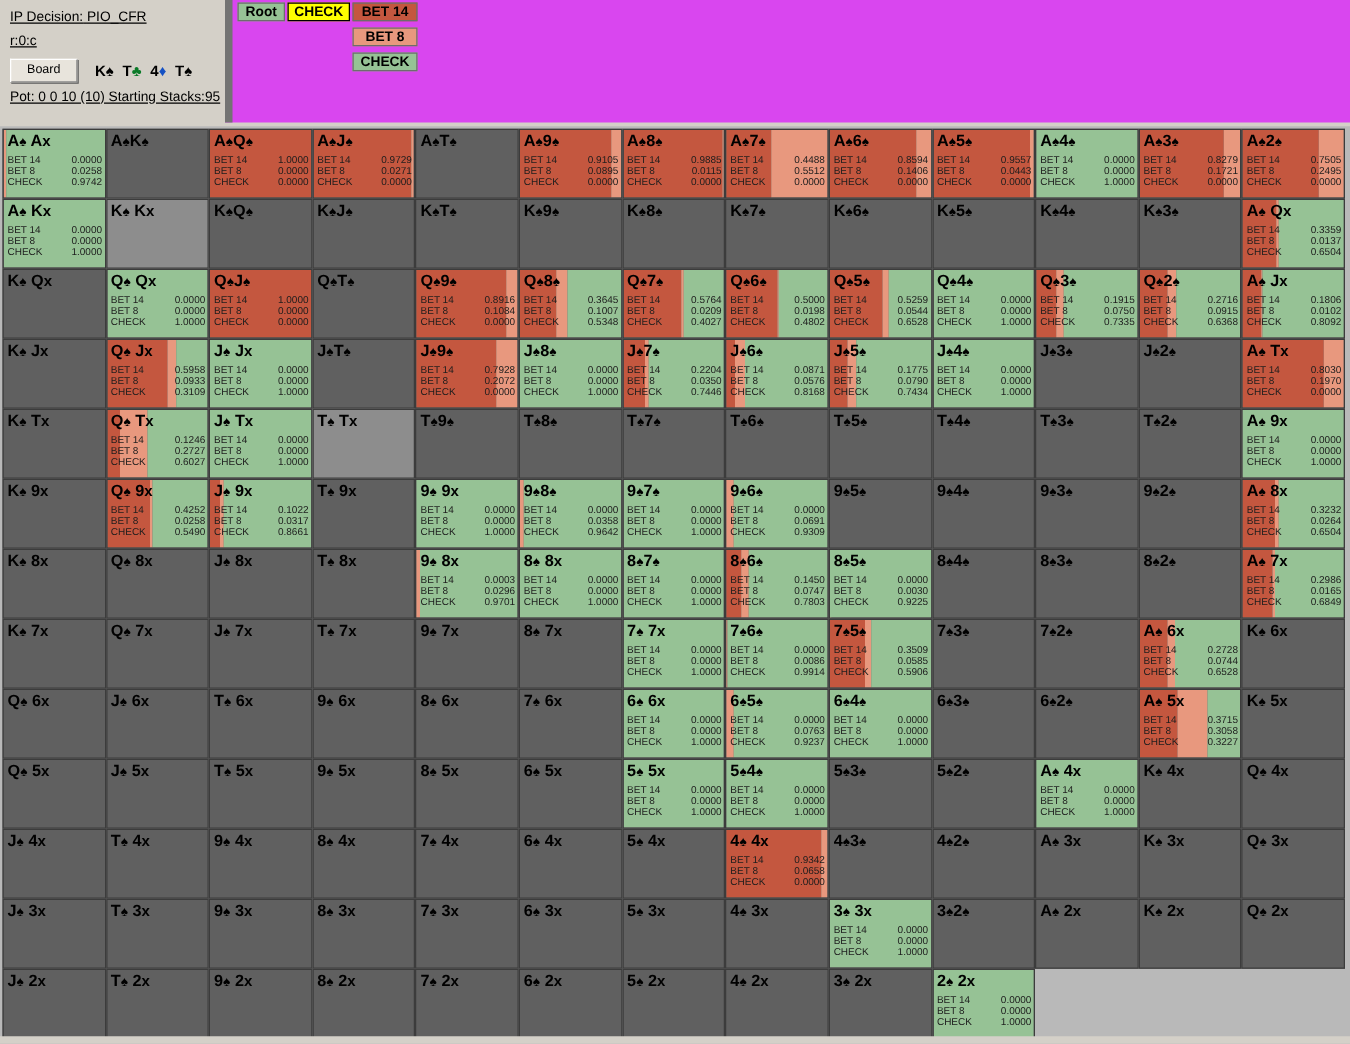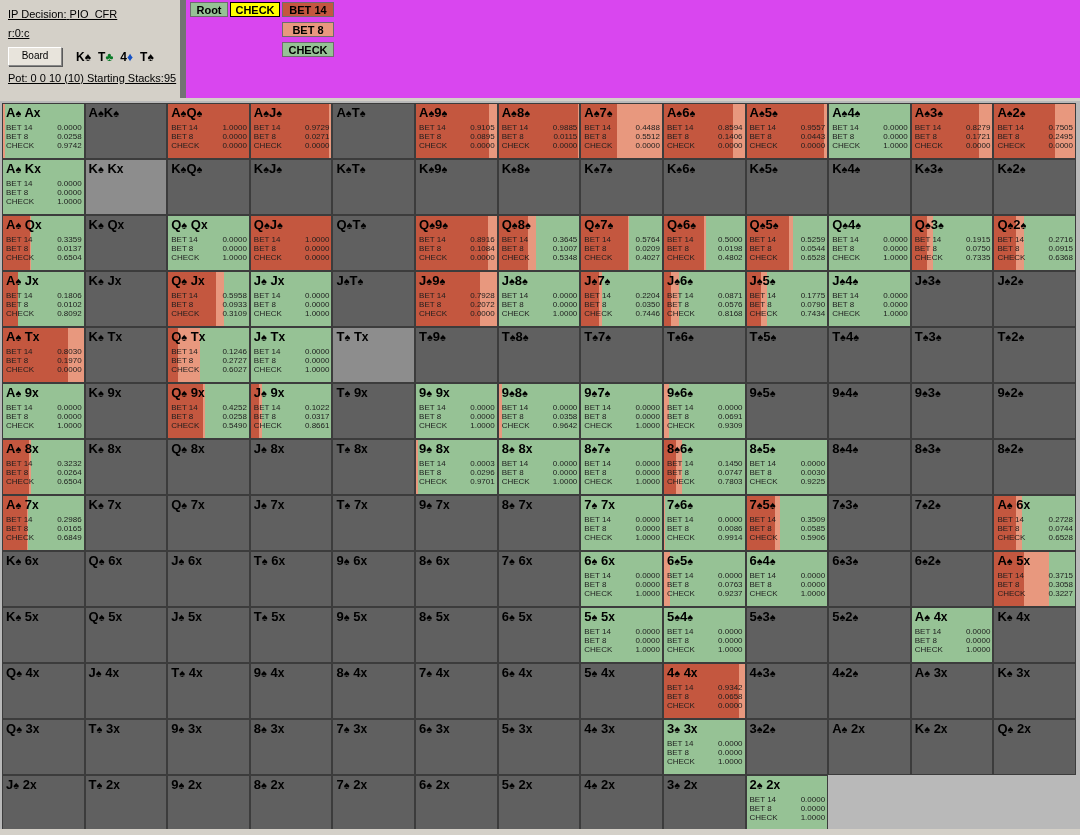--- a/index.html
+++ b/index.html
@@ -471,25 +471,20 @@
     <div class="cell empty">
       <div class="cell-body">
         <div class="hand"><span>K</span><span class="sp">♠</span><span>4</span><span class="sp">♠</span></div>
       </div>
     </div>
     <div class="cell empty">
       <div class="cell-body">
         <div class="hand"><span>K</span><span class="sp">♠</span><span>3</span><span class="sp">♠</span></div>
       </div>
     </div>
-    <div class="cell empty">
-      <div class="cell-body">
-        <div class="hand"><span>K</span><span class="sp">♠</span><span>2</span><span class="sp">♠</span></div>
-      </div>
-    </div>
     <div class="cell">
       <div class="bars">
         <div class="bar b14" style="width: 33.59%;"></div>
         <div class="bar b8" style="width: 1.37%;"></div>
         <div class="bar ck" style="width: 65.04%;"></div>
       </div>
       <div class="cell-body">
         <div class="hand"><span>A</span><span class="sp">♠</span><span> </span><span>Q</span><span class="small">x</span></div>
         <div class="rows">
           <div class="srow">
@@ -1995,20 +1990,25 @@
       </div>
     </div>
     <div class="cell empty">
       <div class="cell-body">
         <div class="hand"><span>K</span><span class="sp">♠</span><span> </span><span>3</span><span class="small">x</span></div>
       </div>
     </div>
     <div class="cell empty">
       <div class="cell-body">
         <div class="hand"><span>Q</span><span class="sp">♠</span><span> </span><span>3</span><span class="small">x</span></div>
+      </div>
+    </div>
+    <div class="cell empty">
+      <div class="cell-body">
+        <div class="hand"><span>J</span><span class="sp">♠</span><span> </span><span>3</span><span class="small">x</span></div>
       </div>
     </div>
     <div class="cell empty">
       <div class="cell-body">
         <div class="hand"><span>T</span><span class="sp">♠</span><span> </span><span>3</span><span class="small">x</span></div>
       </div>
     </div>
     <div class="cell empty">
       <div class="cell-body">
         <div class="hand"><span>9</span><span class="sp">♠</span><span> </span><span>3</span><span class="small">x</span></div>

